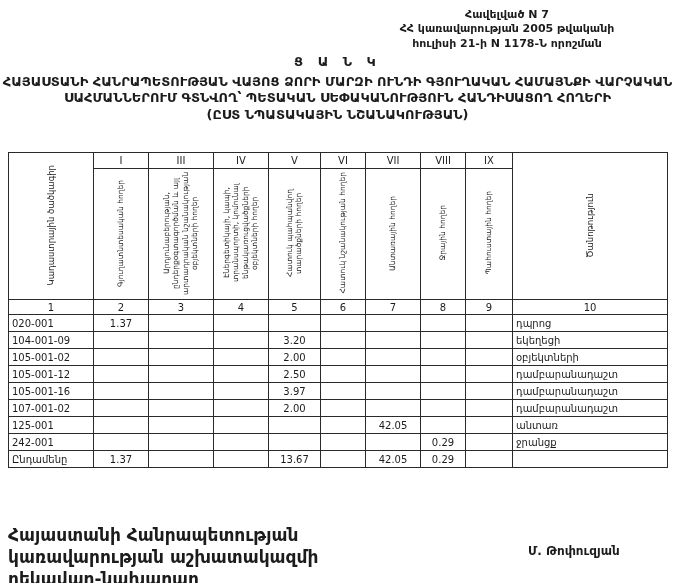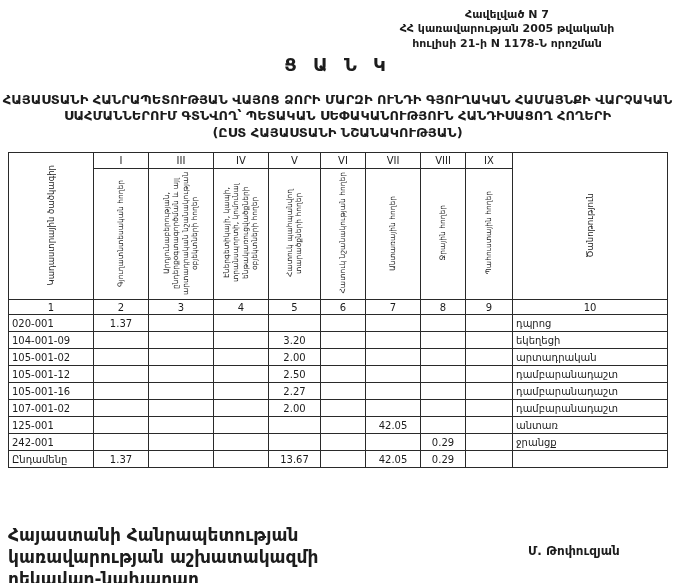--- a/index.html
+++ b/index.html
@@ -16,21 +16,21 @@
   .appendix {
     position: absolute; top: 8px; right: 28px; width: 280px;
     text-align: center; font-size: 11px; font-weight: bold; line-height: 1.3;
   }
 
   
   .title-block {
     position: absolute; top: 54px; left: 0; width: 100%;
     text-align: center; font-weight: bold;
   }
-  .title-main { font-size: 18px; letter-spacing: 5px; margin-bottom: 17px; }
+  .title-main { font-size: 13px; letter-spacing: 5px; margin-bottom: 5px; }
   .title-line { font-size: 13px; line-height: 1.25; }
 
   
   table.land-table {
     position: absolute; top: 152px; left: 8px; width: 660px;
     border-collapse: collapse; table-layout: fixed;
     font-size: 10px;
   }
   table.land-table th, table.land-table td {
     border: 1px solid #2a2a2a;
@@ -75,21 +75,21 @@
   <div class="appendix">
     <div>Հավելված N 7</div>
     <div>ՀՀ կառավարության 2005 թվականի</div>
     <div>հուլիսի 21-ի N 1178-Ն որոշման</div>
   </div>
 
   <div class="title-block">
     <div class="title-main">Ց Ա Ն Կ</div>
     <div class="title-line">ՀԱՅԱՍՏԱՆԻ ՀԱՆՐԱՊԵՏՈՒԹՅԱՆ ՎԱՅՈՑ ՁՈՐԻ ՄԱՐԶԻ ՈՒՆԴԻ ԳՅՈՒՂԱԿԱՆ ՀԱՄԱՅՆՔԻ ՎԱՐՉԱԿԱՆ</div>
     <div class="title-line">ՍԱՀՄԱՆՆԵՐՈՒՄ ԳՏՆՎՈՂ՝ ՊԵՏԱԿԱՆ ՍԵՓԱԿԱՆՈՒԹՅՈՒՆ ՀԱՆԴԻՍԱՑՈՂ ՀՈՂԵՐԻ</div>
-    <div class="title-line">(ԸՍՏ ՀԱՅԱՍՏԱՆԻ ՆՇԱՆԱԿՈՒԹՅԱՆ)</div>
+    <div class="title-line">(ԸՍՏ ՆՊԱՏԱԿԱՅԻՆ ՆՇԱՆԱԿՈՒԹՅԱՆ)</div>
   </div>
 
   <table class="land-table">
     <colgroup>
       <col style="width:85px">
         <col style="width:55px">
         <col style="width:65px">
       <col style="width:55px">
         <col style="width:52px">
         <col style="width:45px">
@@ -166,40 +166,40 @@
         <tr>
           <td class="code-cell">105-001-02</td>
           <td class="val-cell"></td>
           <td class="val-cell"></td>
           <td class="val-cell"></td>
           <td class="val-cell">2.00</td>
           <td class="val-cell"></td>
           <td class="val-cell"></td>
           <td class="val-cell"></td>
           <td class="val-cell"></td>
-          <td class="note-cell">արտադրական</td>
+          <td class="note-cell">օբյեկտների</td>
         </tr>
         <tr>
           <td class="code-cell">105-001-12</td>
           <td class="val-cell"></td>
           <td class="val-cell"></td>
           <td class="val-cell"></td>
           <td class="val-cell">2.50</td>
           <td class="val-cell"></td>
           <td class="val-cell"></td>
           <td class="val-cell"></td>
           <td class="val-cell"></td>
           <td class="note-cell">դամբարանադաշտ</td>
         </tr>
         <tr>
           <td class="code-cell">105-001-16</td>
           <td class="val-cell"></td>
           <td class="val-cell"></td>
           <td class="val-cell"></td>
-          <td class="val-cell">2.27</td>
+          <td class="val-cell">3.97</td>
           <td class="val-cell"></td>
           <td class="val-cell"></td>
           <td class="val-cell"></td>
           <td class="val-cell"></td>
           <td class="note-cell">դամբարանադաշտ</td>
         </tr>
         <tr>
           <td class="code-cell">107-001-02</td>
           <td class="val-cell"></td>
           <td class="val-cell"></td>

